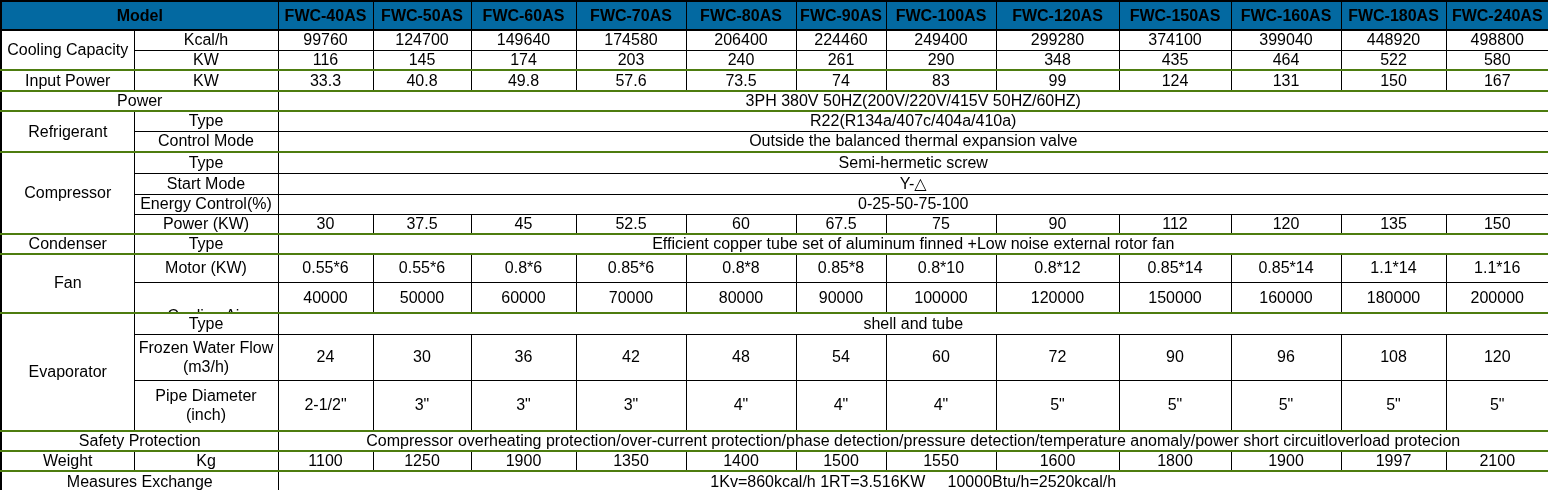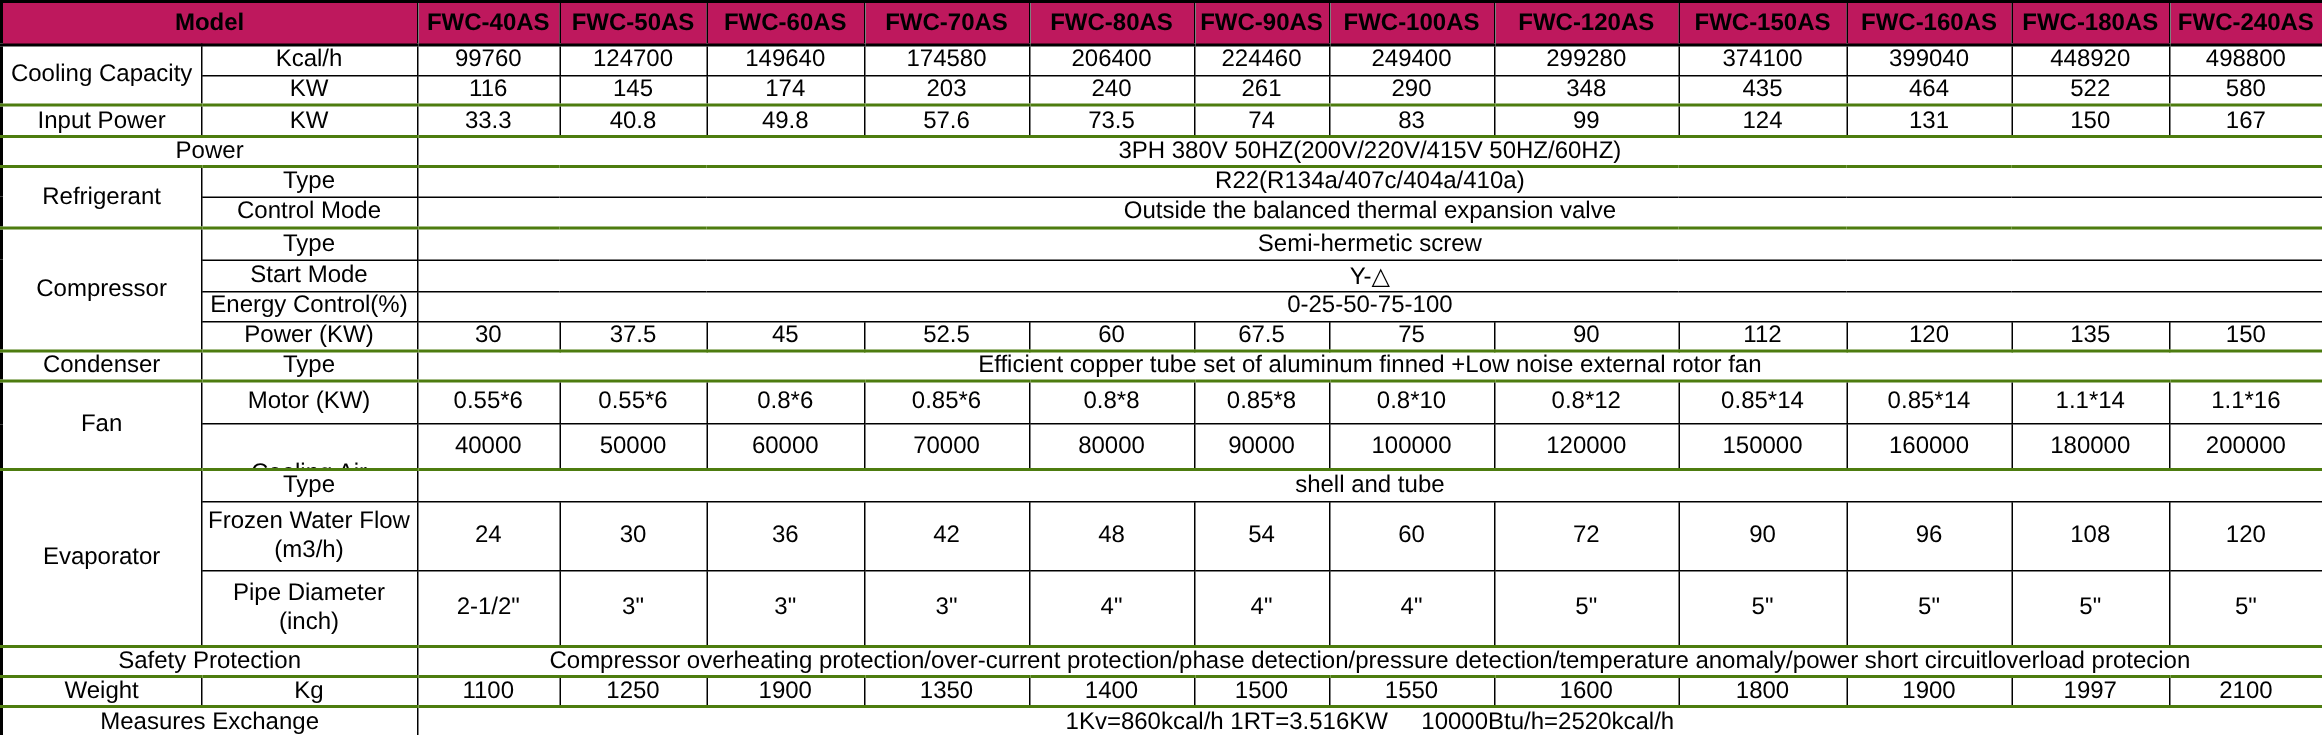--- a/index.html
+++ b/index.html
@@ -19,21 +19,21 @@
   }
   table.spec td {
     border: 1px solid #000000;
     text-align: center;
     vertical-align: middle;
     padding: 0 1px;
     overflow: hidden;
     white-space: nowrap;
   }
   table.spec thead td {
-    background: #be185d;
+    background: #0369a1;
     font-weight: bold;
     border-bottom: 2px solid #000000;
   }
   table.spec tr.thick > td {
     border-top: 2px solid #4d7c0f;
   }
   .line {
     display: block;
     line-height: 19px;
   }

